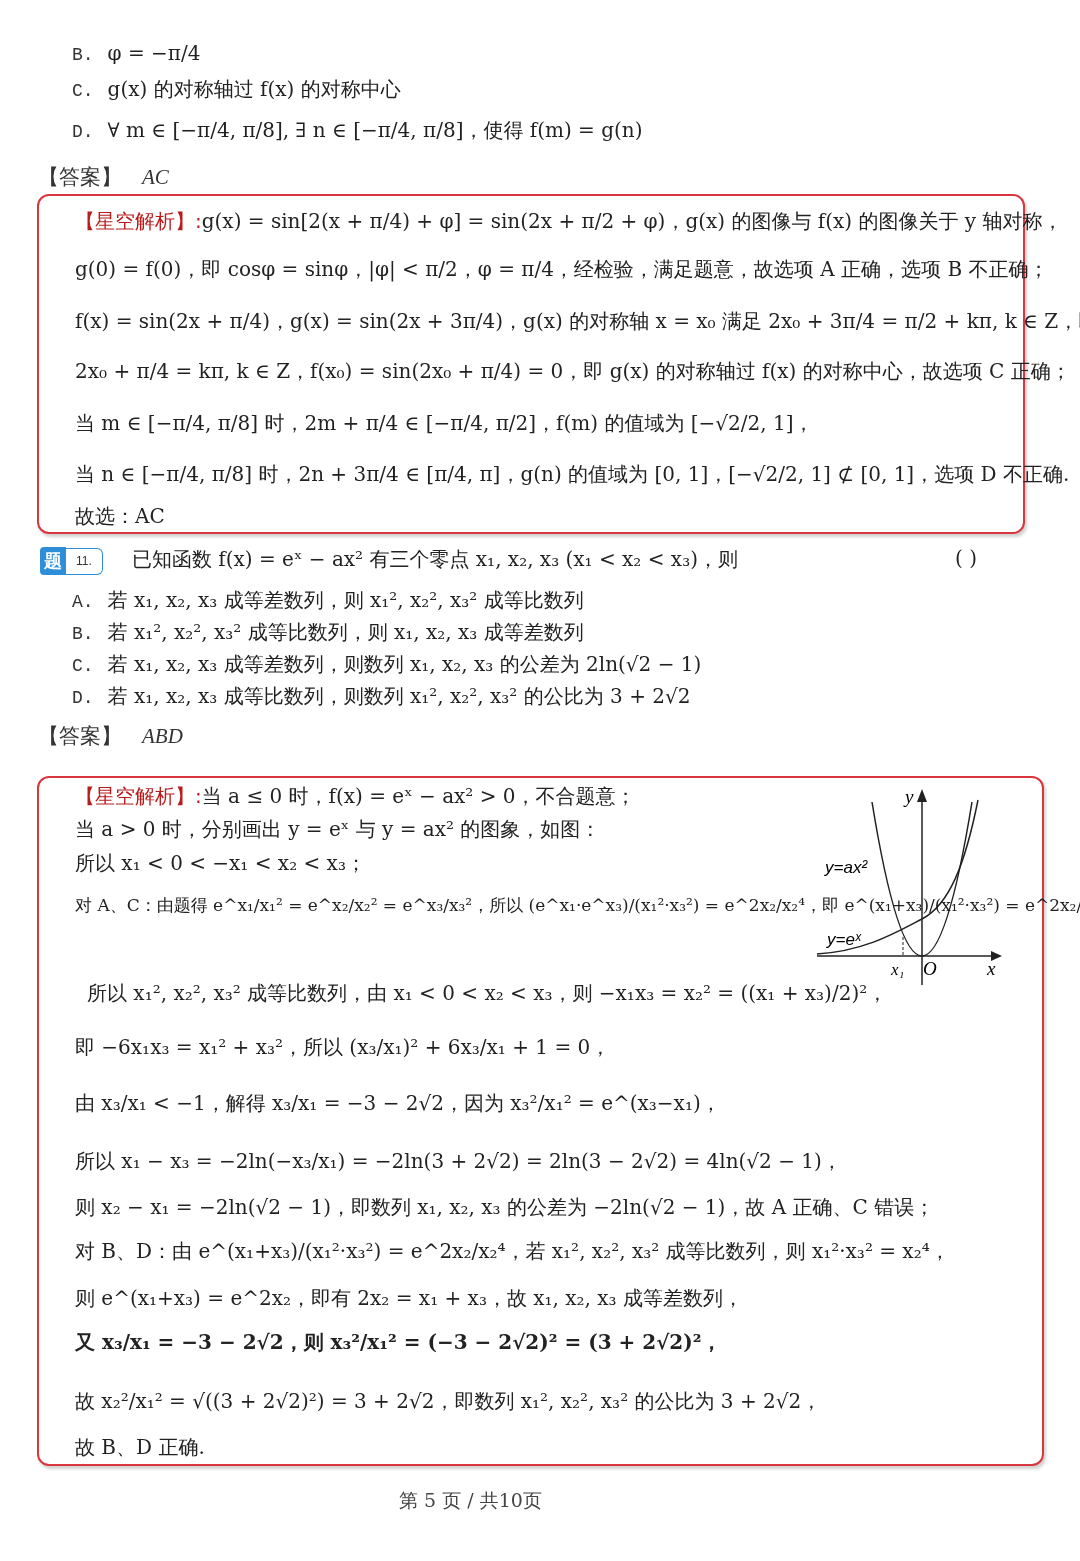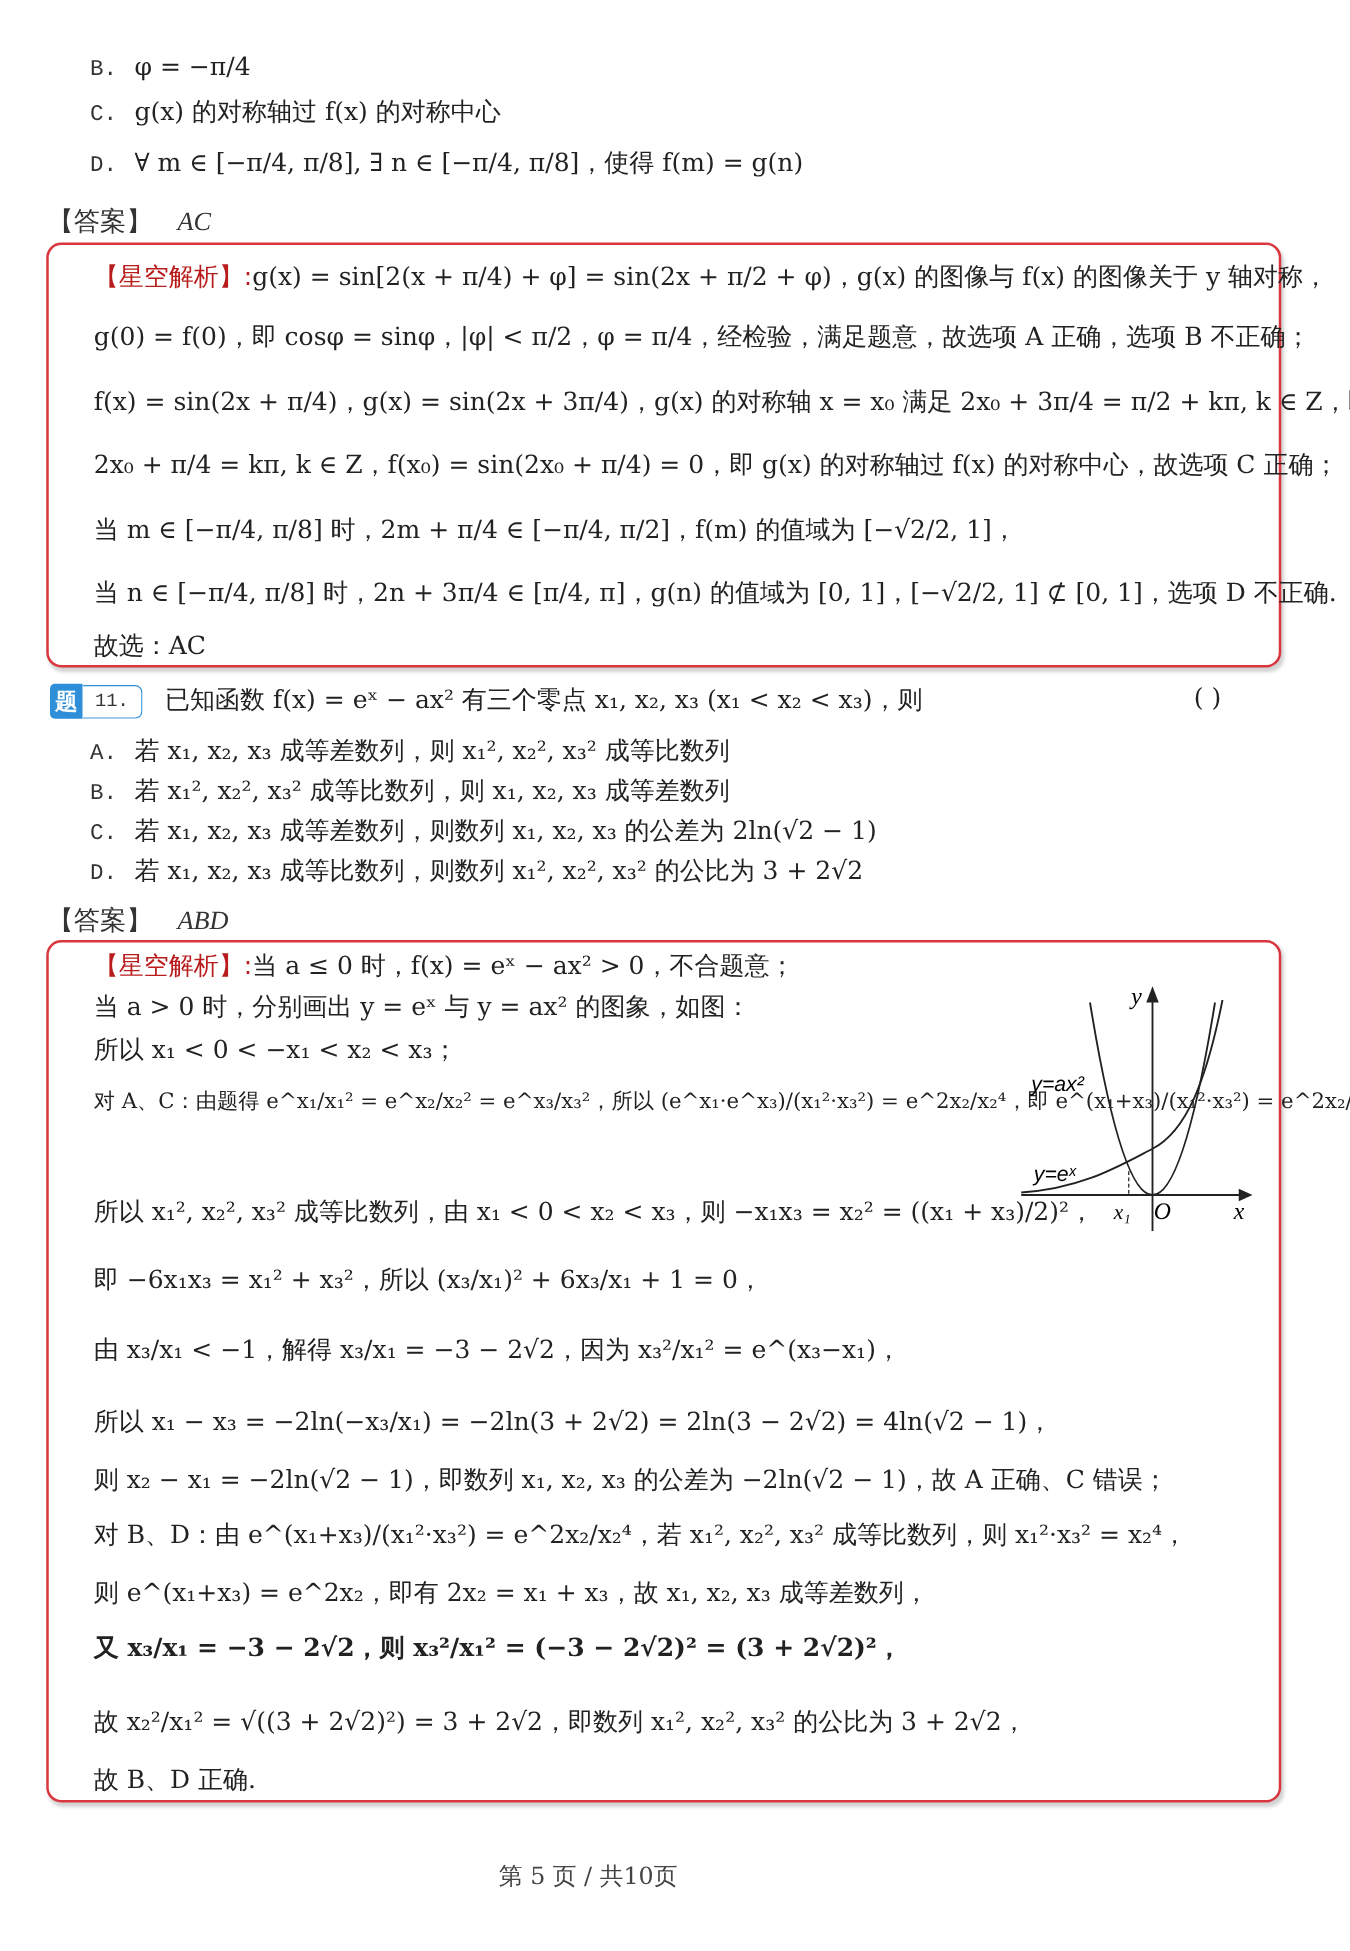--- a/index.html
+++ b/index.html
@@ -10,21 +10,21 @@
   .ans { position:absolute; left:38px; font-size:21px; color:#333; white-space:nowrap; }
   .ans .ansval { font-style:italic; font-family:"Liberation Serif",serif;margin-left:20px; }
   .box { position:absolute; left:37px; width:984px; border:2px solid #d9363e; border-radius:12px;
          box-shadow:2px 3px 3px rgba(0,0,0,0.18); background:#fff; }
   .line { position:absolute; left:36px; font-size:20px; white-space:nowrap; line-height:30px; }
   .tag { color:#b91c1c; font-family:"DejaVu Sans","Liberation Sans",sans-serif; }
   .q-badge { position:absolute; left:40px; top:547px; display:flex; align-items:center; }
   .q-badge .ti { background:#2e8fd8; color:#fff; font-family:"DejaVu Sans",sans-serif; font-weight:bold;
                  font-size:18px; padding:2px 4px; border-radius:4px 0 0 4px; }
   .q-badge .num { border:1.5px solid #2e8fd8; border-left:none; border-radius:0 6px 6px 0; padding:0 10px;
-                  font-family:Liberation Mono, monospace; font-size:15px; height:25px; line-height:25px; color:#333; }
+                  font-family:Liberation Sans, sans-serif; font-size:12px; height:25px; line-height:25px; color:#333; }
   .stem { position:absolute; left:132px; top:546px; font-size:20px; white-space:nowrap; }
   .paren { position:absolute; left:955px; top:546px; font-size:20px; }
   .footer { position:absolute; top:1488px; left:0; width:941px; text-align:center; font-size:19px; color:#444; }
   .graph { position:absolute; left:805px; top:775px; width:215px; height:210px; }
 </style>
 </head>
 <body>
 
 <div class="opt" style="top:38px;">
   <span class="lab">B.</span><span>φ = −π/4</span>
@@ -69,28 +69,28 @@
   <span class="lab">C.</span><span>若 x₁, x₂, x₃ 成等差数列，则数列 x₁, x₂, x₃ 的公差为 2ln(√2 − 1)</span>
 </div>
 <div class="opt" style="top:681px;">
   <span class="lab">D.</span><span>若 x₁, x₂, x₃ 成等比数列，则数列 x₁², x₂², x₃² 的公比为 3 + 2√2</span>
 </div>
 
 <div class="ans" style="top:722px;">
   <span>【答案】</span><span class="ansval">ABD</span>
 </div>
 
-<div class="box" style="top:752px; height:686px;">
+<div class="box" style="top:776px; height:686px;padding-left:19px;">
   <div class="line" style="top:3px;">
     <span class="tag">【星空解析】:</span><span>当 a ≤ 0 时，f(x) = eˣ − ax² &gt; 0，不合题意；</span>
   </div>
   <div class="line" style="top:36px;">当 a &gt; 0 时，分别画出 y = eˣ 与 y = ax² 的图象，如图：</div>
   <div class="line" style="top:70px;">所以 x₁ &lt; 0 &lt; −x₁ &lt; x₂ &lt; x₃；</div>
   <div class="line" style="top:112px; font-size:17px;">对 A、C：由题得 e^x₁/x₁² = e^x₂/x₂² = e^x₃/x₃²，所以 (e^x₁·e^x₃)/(x₁²·x₃²) = e^2x₂/x₂⁴，即 e^(x₁+x₃)/(x₁²·x₃²) = e^2x₂/x₂⁴，</div>
-  <div class="line" style="top:200px;">所以 x₁², x₂², x₃² 成等比数列，由 x₁ &lt; 0 &lt; x₂ &lt; x₃，则 −x₁x₃ = x₂² = ((x₁ + x₃)/2)²，</div>
+  <div class="line" style="top:200px;margin-left:12px;">所以 x₁², x₂², x₃² 成等比数列，由 x₁ &lt; 0 &lt; x₂ &lt; x₃，则 −x₁x₃ = x₂² = ((x₁ + x₃)/2)²，</div>
   <div class="line" style="top:254px;">即 −6x₁x₃ = x₁² + x₃²，所以 (x₃/x₁)² + 6x₃/x₁ + 1 = 0，</div>
   <div class="line" style="top:310px;">由 x₃/x₁ &lt; −1，解得 x₃/x₁ = −3 − 2√2，因为 x₃²/x₁² = e^(x₃−x₁)，</div>
   <div class="line" style="top:368px;">所以 x₁ − x₃ = −2ln(−x₃/x₁) = −2ln(3 + 2√2) = 2ln(3 − 2√2) = 4ln(√2 − 1)，</div>
   <div class="line" style="top:414px;">则 x₂ − x₁ = −2ln(√2 − 1)，即数列 x₁, x₂, x₃ 的公差为 −2ln(√2 − 1)，故 A 正确、C 错误；</div>
   <div class="line" style="top:458px;">对 B、D：由 e^(x₁+x₃)/(x₁²·x₃²) = e^2x₂/x₂⁴，若 x₁², x₂², x₃² 成等比数列，则 x₁²·x₃² = x₂⁴，</div>
   <div class="line" style="top:505px;">则 e^(x₁+x₃) = e^2x₂，即有 2x₂ = x₁ + x₃，故 x₁, x₂, x₃ 成等差数列，</div>
   <div class="line" style="top:549px;font-weight:bold;">又 x₃/x₁ = −3 − 2√2，则 x₃²/x₁² = (−3 − 2√2)² = (3 + 2√2)²，</div>
   <div class="line" style="top:608px;">故 x₂²/x₁² = √((3 + 2√2)²) = 3 + 2√2，即数列 x₁², x₂², x₃² 的公比为 3 + 2√2，</div>
   <div class="line" style="top:654px;">故 B、D 正确.</div>
 </div>

